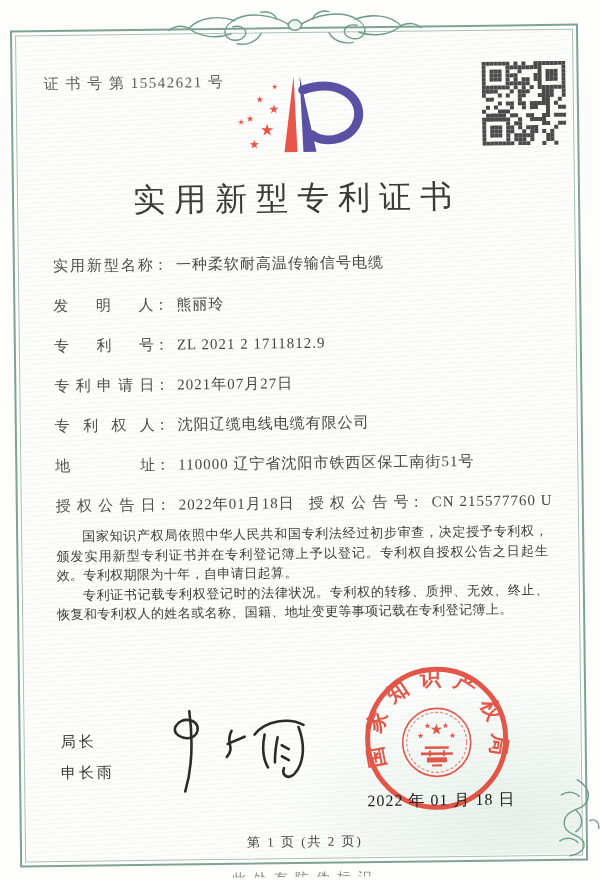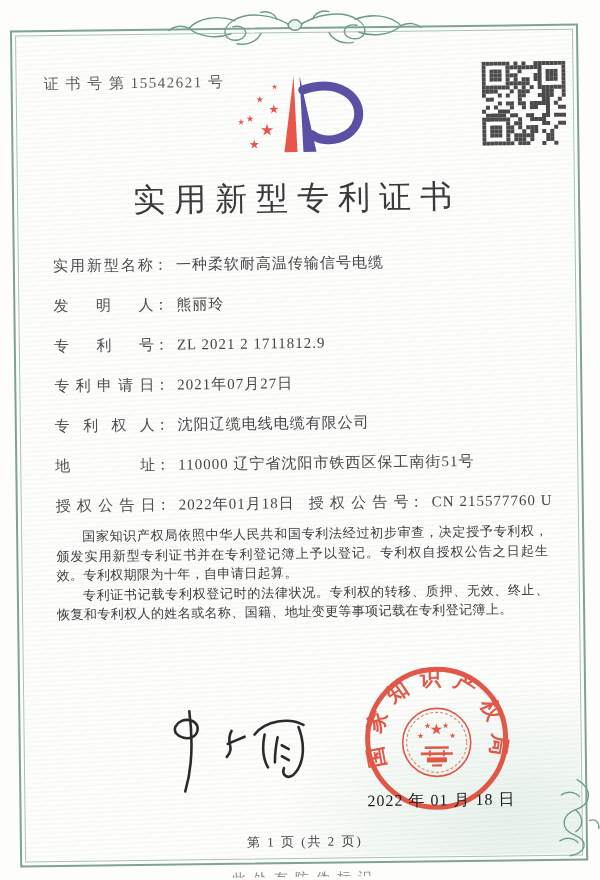--- a/index.html
+++ b/index.html
@@ -373,20 +373,24 @@
       <div class="frow">
         <span class="lbl">授权公告日</span><span class="colon">：</span><span class="val">2022年01月18日</span><span class="lbl grant2">授权公告号</span><span class="colon">：</span><span class="val">CN 215577760 U</span>
       </div>
     </div>
 
     <div class="paras">
       <p>国家知识产权局依照中华人民共和国专利法经过初步审查，决定授予专利权，颁发实用新型专利证书并在专利登记簿上予以登记。专利权自授权公告之日起生效。专利权期限为十年，自申请日起算。</p>
       <p>专利证书记载专利权登记时的法律状况。专利权的转移、质押、无效、终止、恢复和专利权人的姓名或名称、国籍、地址变更等事项记载在专利登记簿上。</p>
     </div>
 
+    <div class="signer">
+      <div>局长</div>
+      <div>申长雨</div>
+    </div>
 
     <svg class="signature" width="175" height="98" viewBox="0 0 175 98">
       <g stroke="#2b2b2b" stroke-width="2.6" fill="none" stroke-linecap="round" stroke-linejoin="round">
         <path d="M38,8 C41,34 41,62 33,88"></path>
         <path d="M24,23 C19,34 43,41 46,27 C48,16 30,12 24,23"></path>
         <path d="M80,28 C73,40 84,44 75,54"></path>
         <path d="M76,41 L93,34"></path>
         <path d="M103,32 C114,18 138,15 152,23"></path>
         <path d="M113,32 C110,46 112,58 116,65"></path>
         <path d="M147,25 C154,44 152,63 141,73 C136,77 129,73 132,66"></path>

